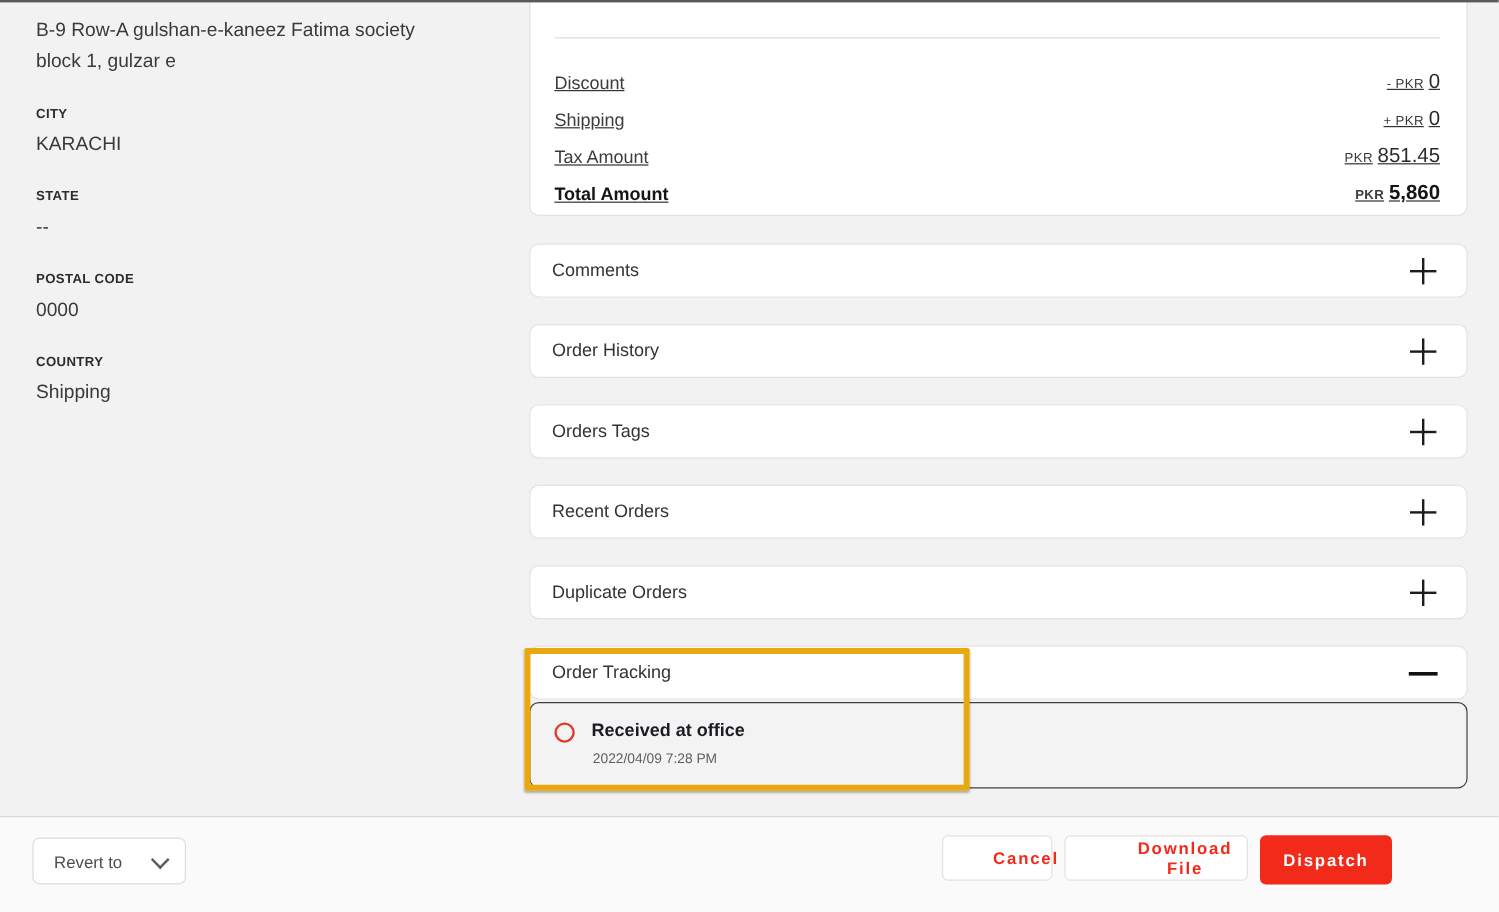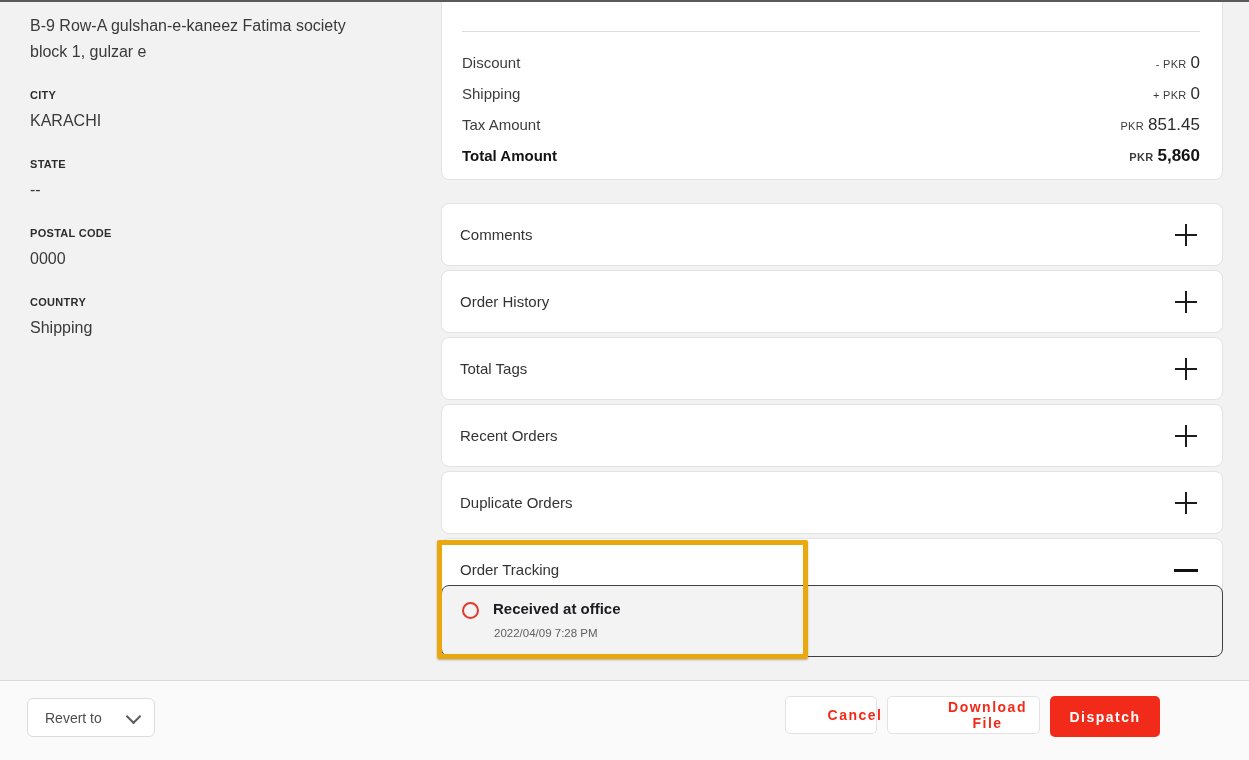--- a/index.html
+++ b/index.html
@@ -24,31 +24,31 @@
   }
   .field-value { font-size:16px; color:#3a3a3a; line-height:26px; }
 
   
   .summary-card {
     position:absolute; left:441px; top:-18px; width:782px; height:198px;
     background:#fff; border:1px solid #e2e2e2; border-radius:8px;
   }
   .summary-divider { position:absolute; left:20px; right:22px; top:48px; height:1px; background:#ddd; }
   .summary-rows { position:absolute; left:20px; right:22px; top:64px; }
-  .summary-row { height:31px; display:flex; align-items:center; justify-content:space-between; }
+  .summary-row { height:31px; display:flex; align-items:flex-end; justify-content:space-between;text-decoration:underline; }
   .summary-label { font-size:15px; color:#3c3c3c; }
   .summary-value { font-size:17px; color:#2b2b2b; white-space:nowrap; }
   .summary-value .cur { font-size:11px; color:#3c3c3c; letter-spacing:.3px; margin-right:4px; }
   .summary-row.total .summary-label,
   .summary-row.total .summary-value { font-weight:bold; color:#141414; }
   .summary-row.total .cur { font-weight:bold; }
 
   
   .sec-card {
-    position:absolute; left:441px; width:782px; height:63px;
+    position:absolute; left:441px; width:782px; height:45px;
     background:#fff; border:1px solid #e3e3e3; border-radius:8px;
     display:flex; align-items:center; padding:0 18px;
     cursor:pointer;
   }
   .sec-title { font-size:15px; color:#333; }
   .sec-icon { margin-left:auto; position:relative; width:24px; height:24px; margin-right:6px; }
   .icon-plus::before, .icon-plus::after {
     content:""; position:absolute; background:#1c1c1c;
   }
   .icon-plus::before { left:1px; right:1px; top:11px; height:2px; }
@@ -167,21 +167,21 @@
 
   <div class="sec-card" style="top:203px">
     <span class="sec-title">Comments</span>
     <span class="sec-icon icon-plus"></span>
   </div>
   <div class="sec-card" style="top:270px">
     <span class="sec-title">Order History</span>
     <span class="sec-icon icon-plus"></span>
   </div>
   <div class="sec-card" style="top:337px">
-    <span class="sec-title">Total Tags</span>
+    <span class="sec-title">Orders Tags</span>
     <span class="sec-icon icon-plus"></span>
   </div>
   <div class="sec-card" style="top:404px">
     <span class="sec-title">Recent Orders</span>
     <span class="sec-icon icon-plus"></span>
   </div>
   <div class="sec-card" style="top:471px">
     <span class="sec-title">Duplicate Orders</span>
     <span class="sec-icon icon-plus"></span>
   </div>

